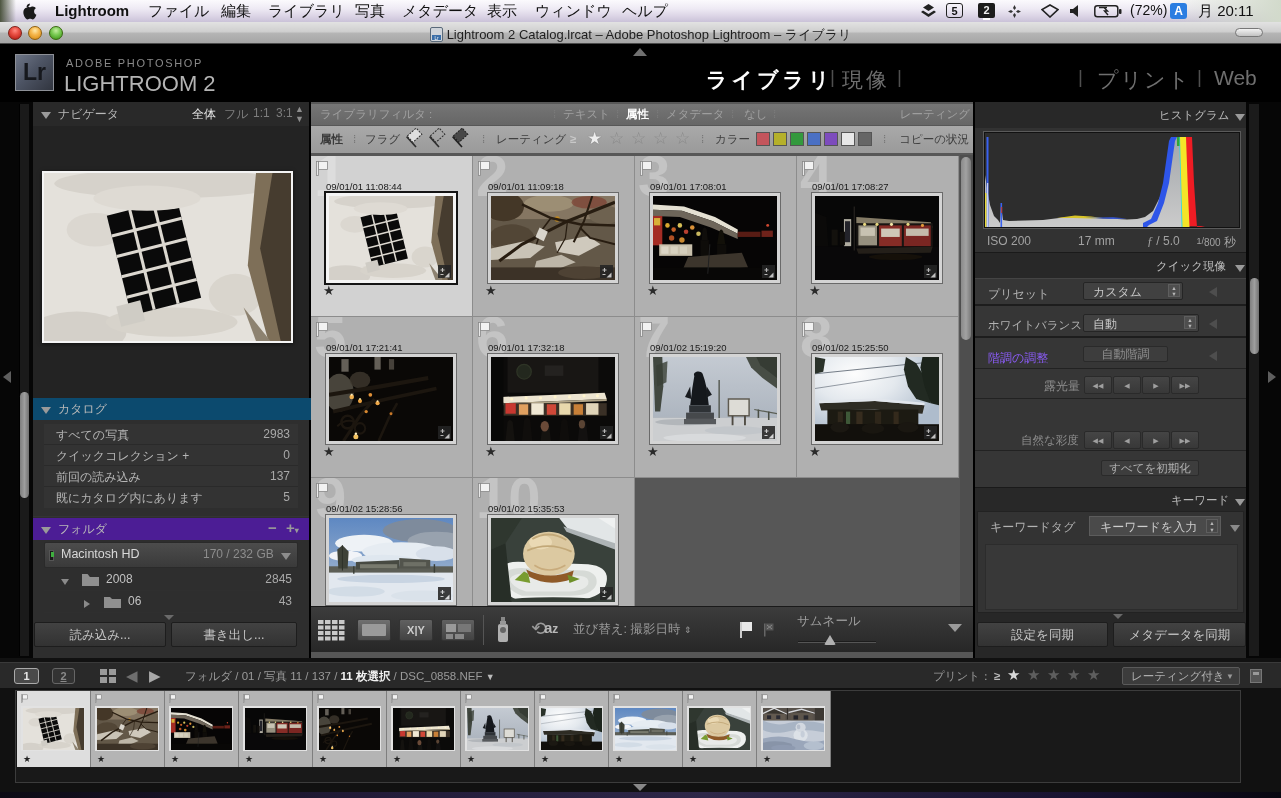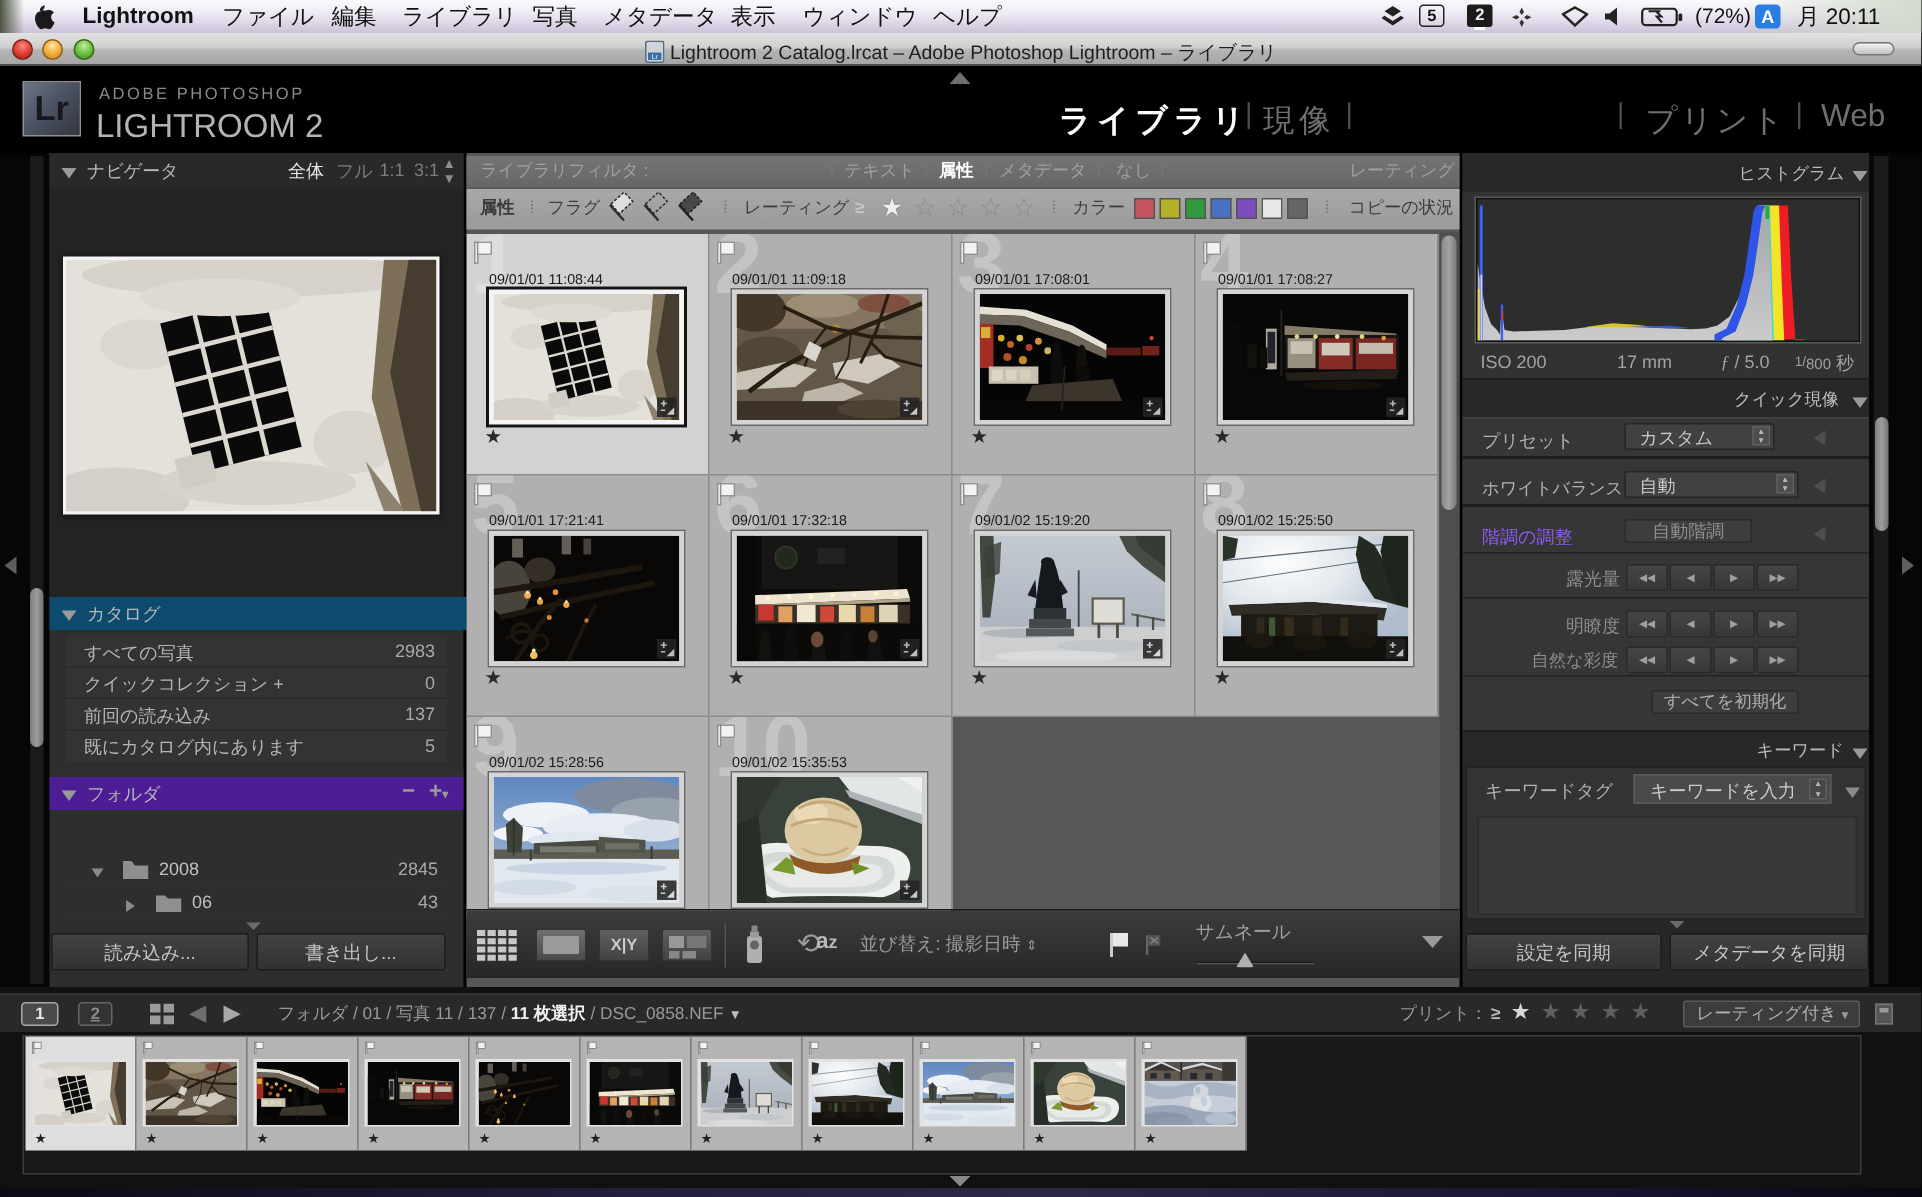--- a/index.html
+++ b/index.html
@@ -518,20 +518,28 @@
         <span class="abs" style="right:8px;top:3px;color:#a9a9a9">5</span>
       </div>
   </div>
   <div class="abs hr1" style="left:0;top:414px;width:276px"></div>
   <div class="abs" style="left:0;top:416px;width:276px;height:22px;background:#4c1d95">
     <span class="abs" style="left:8px;top:6px"><span class="tri-d"></span></span>
     <span class="abs" style="left:25px;top:3px;color:#b9b9b9">フォルダ</span>
     <span class="abs" style="left:235px;top:1px;color:#9a9a9a;font-size:15px;font-weight:bold">−</span>
     <span class="abs" style="left:253px;top:1px;color:#9a9a9a;font-size:15px;font-weight:bold">+<span style="font-size:8px">▾</span></span>
   </div>
+  <div class="abs" style="left:11px;top:440px;width:254px;height:26px;background:linear-gradient(180deg,#4c4c4c,#3a3a3a);border:1px solid #2a2a2a;border-radius:2px">
+    <span class="abs" style="left:4px;top:7px;width:5px;height:11px;background:#1a1a1a;border:1px solid #555">
+        <span class="abs" style="left:0.5px;top:1px;width:3px;height:5px;background:#3fae3f"></span>
+      </span>
+    <span class="abs" style="left:16px;top:4px;color:#d8d8d8;font-size:12.5px">Macintosh HD</span>
+    <span class="abs" style="left:158px;top:4px;color:#8d8d8d">170 / 232 GB</span>
+    <span class="abs" style="right:6px;top:7px"><span class="tri-d" style="border-top-color:#8d8d8d"></span></span>
+  </div>
   <div class="abs" style="left:11px;top:468px;width:254px;height:21px;border-bottom:1px solid #2f2f2f">
     <span class="abs" style="left:17px;top:5px"><span class="tri-d" style="border-top-color:#8a8a8a;border-left-width:4px;border-right-width:4px;border-top-width:6px"></span></span>
     <svg class="abs" style="left:38px;top:3px" width="17" height="13" viewBox="0 0 17 13">
         <path d="M0 2 L6 2 L8 4 L17 4 L17 13 L0 13 Z M0 1 L5.5 1 L7 2.5 L0 2.5 Z" fill="#8f8f8f"></path>
       </svg>
     <span class="abs" style="left:62px;top:2px;color:#c2c2c2">2008</span>
     <span class="abs" style="right:6px;top:2px;color:#a9a9a9">2845</span>
   </div>
   <div class="abs" style="left:11px;top:490px;width:254px;height:21px;border-bottom:1px solid #2f2f2f">
     <span class="abs" style="left:40px;top:5px"><span class="tri-r" style="border-left-color:#8a8a8a;border-top-width:4px;border-bottom-width:4px;border-left-width:6px"></span></span>
@@ -894,27 +902,20 @@
   </div>
   <div class="abs" style="left:0;top:266px;width:271px;height:1px;background:#222"></div>
   <div class="abs" style="left:0;top:272px;width:271px;height:22px">
     <span class="abs" style="left:69px;top:4px;color:#8d8d8d">露光量</span>
     <div class="abs qdb" style="left:109px;top:2px">◀◀</div>
     <div class="abs qdb" style="left:138px;top:2px">◀</div>
     <div class="abs qdb" style="left:167px;top:2px">▶</div>
     <div class="abs qdb" style="left:196px;top:2px">▶▶</div>
   </div>
   <div class="abs" style="left:0;top:296px;width:271px;height:1px;background:#222"></div>
-  <div class="abs" style="left:0;top:303px;width:271px;height:22px">
-    <span class="abs" style="left:69px;top:4px;color:#8d8d8d">明瞭度</span>
-    <div class="abs qdb" style="left:109px;top:2px">◀◀</div>
-    <div class="abs qdb" style="left:138px;top:2px">◀</div>
-    <div class="abs qdb" style="left:167px;top:2px">▶</div>
-    <div class="abs qdb" style="left:196px;top:2px">▶▶</div>
-  </div>
   <div class="abs" style="left:0;top:327px;width:271px;height:22px">
     <span class="abs" style="left:46px;top:4px;color:#8d8d8d;font-size:11.5px">自然な彩度</span>
     <div class="abs qdb" style="left:109px;top:2px">◀◀</div>
     <div class="abs qdb" style="left:138px;top:2px">◀</div>
     <div class="abs qdb" style="left:167px;top:2px">▶</div>
     <div class="abs qdb" style="left:196px;top:2px">▶▶</div>
   </div>
   <div class="abs" style="left:0;top:348px;width:271px;height:1px;background:#222"></div>
   <div class="abs" style="left:126px;top:358px;width:98px;height:16px;background:#3d3d3d;border:1px solid #2a2a2a;border-radius:2px;text-align:center;line-height:15px;color:#b0b0b0;font-size:11.5px">すべてを初期化</div>
   <div class="abs" style="left:2px;top:409px;width:267px;height:102px;background:#333333;border:1px solid #222">

